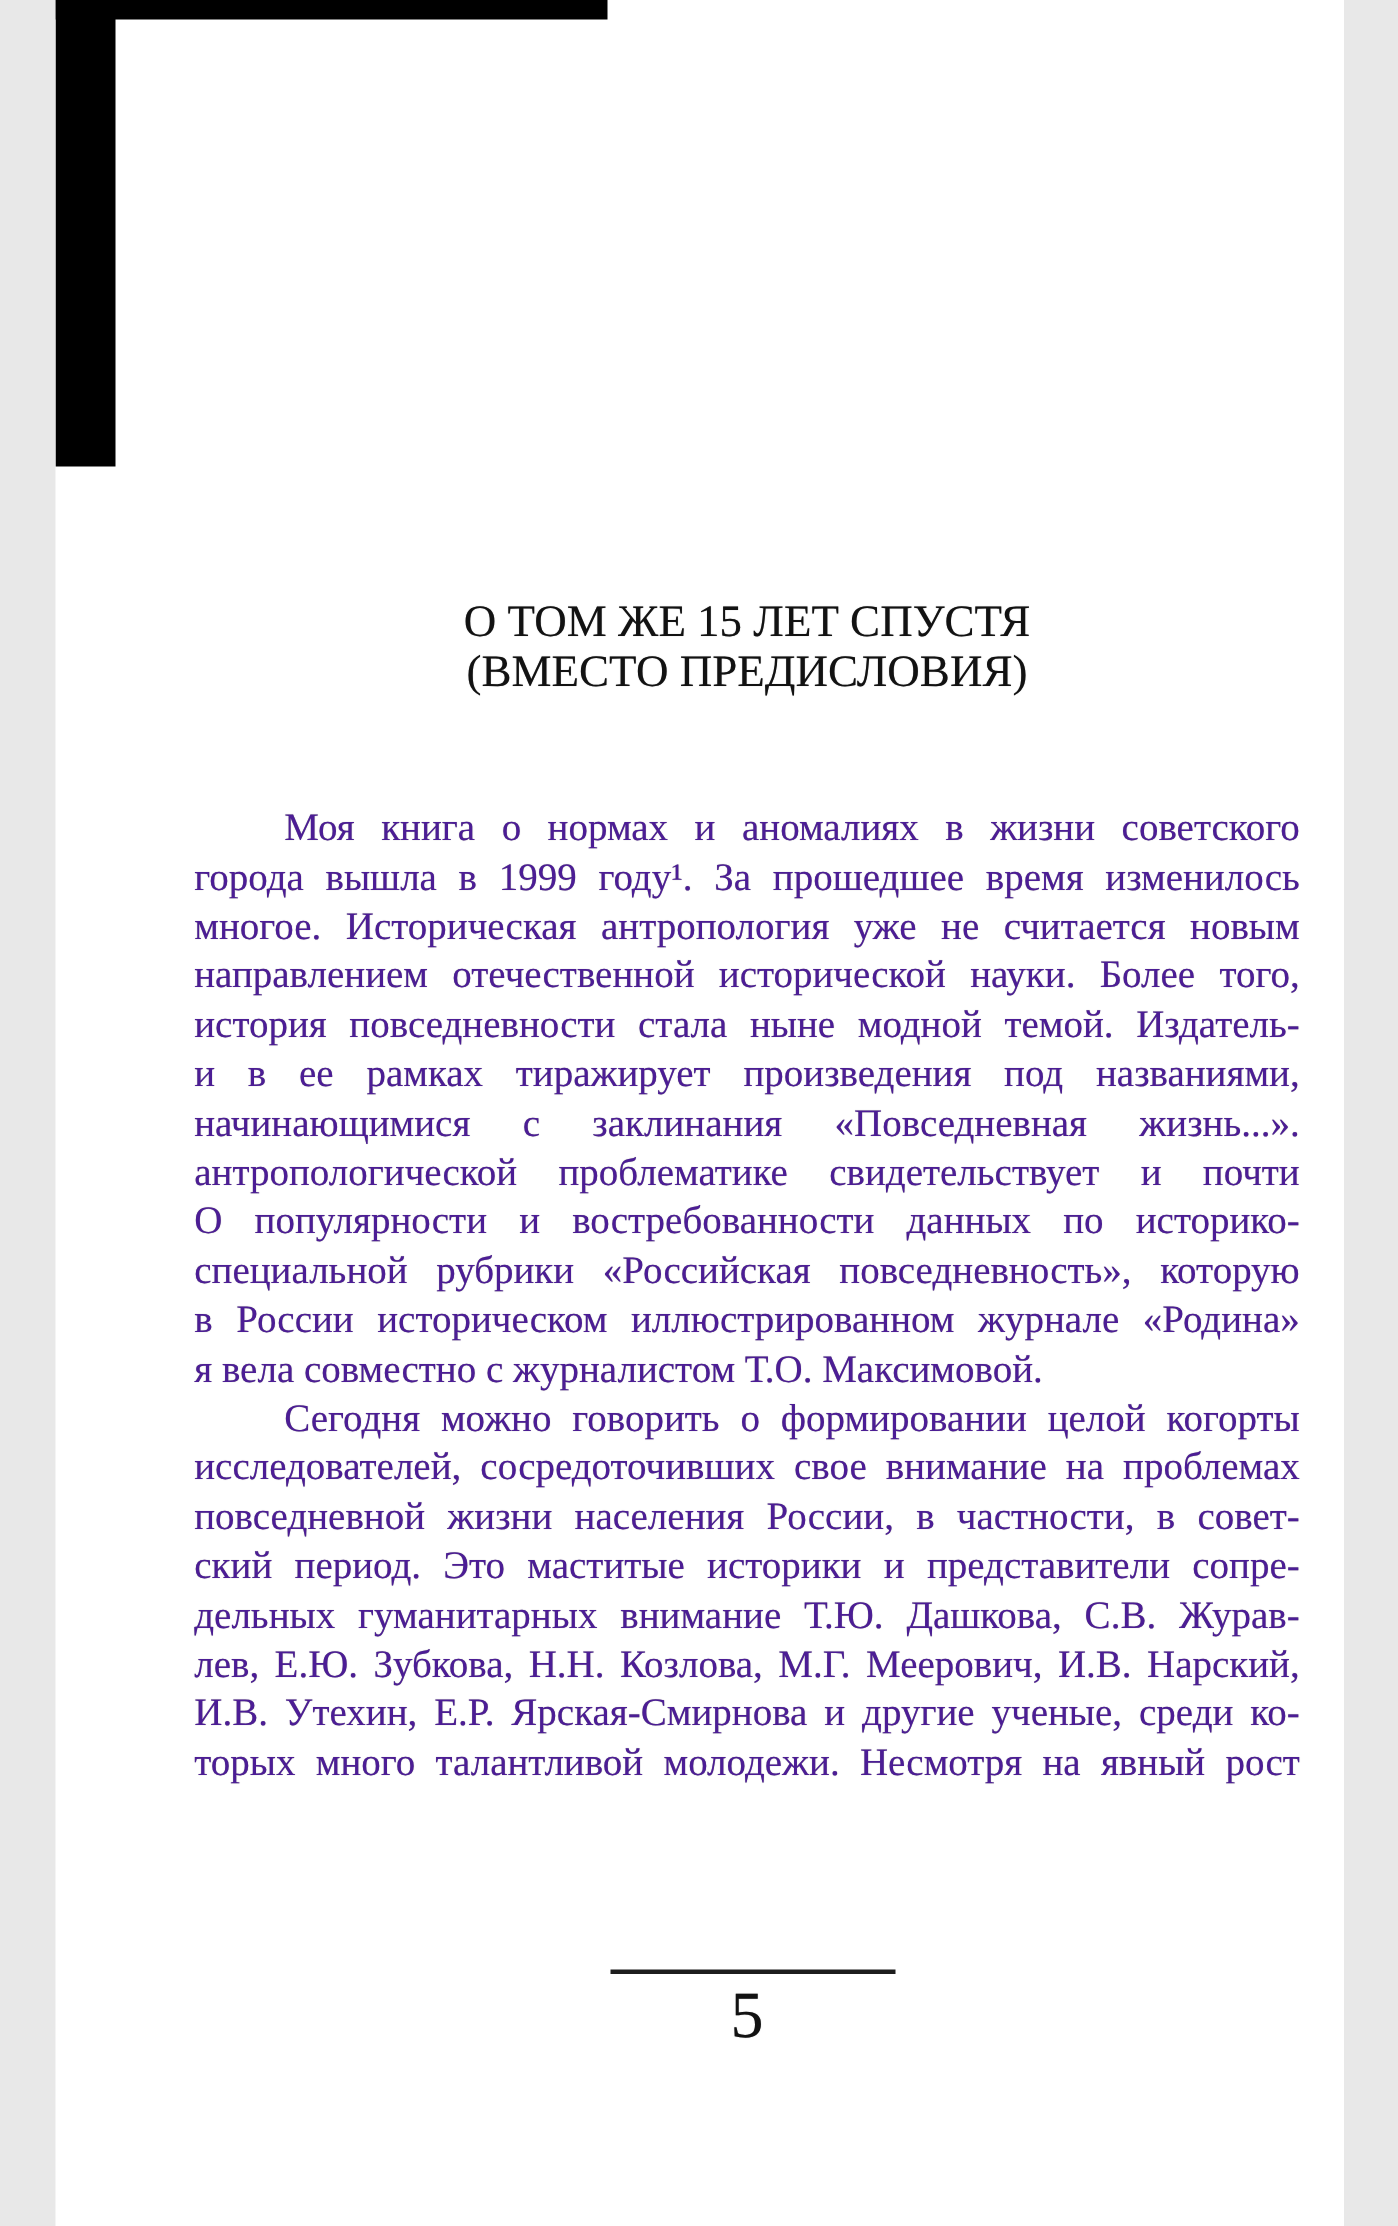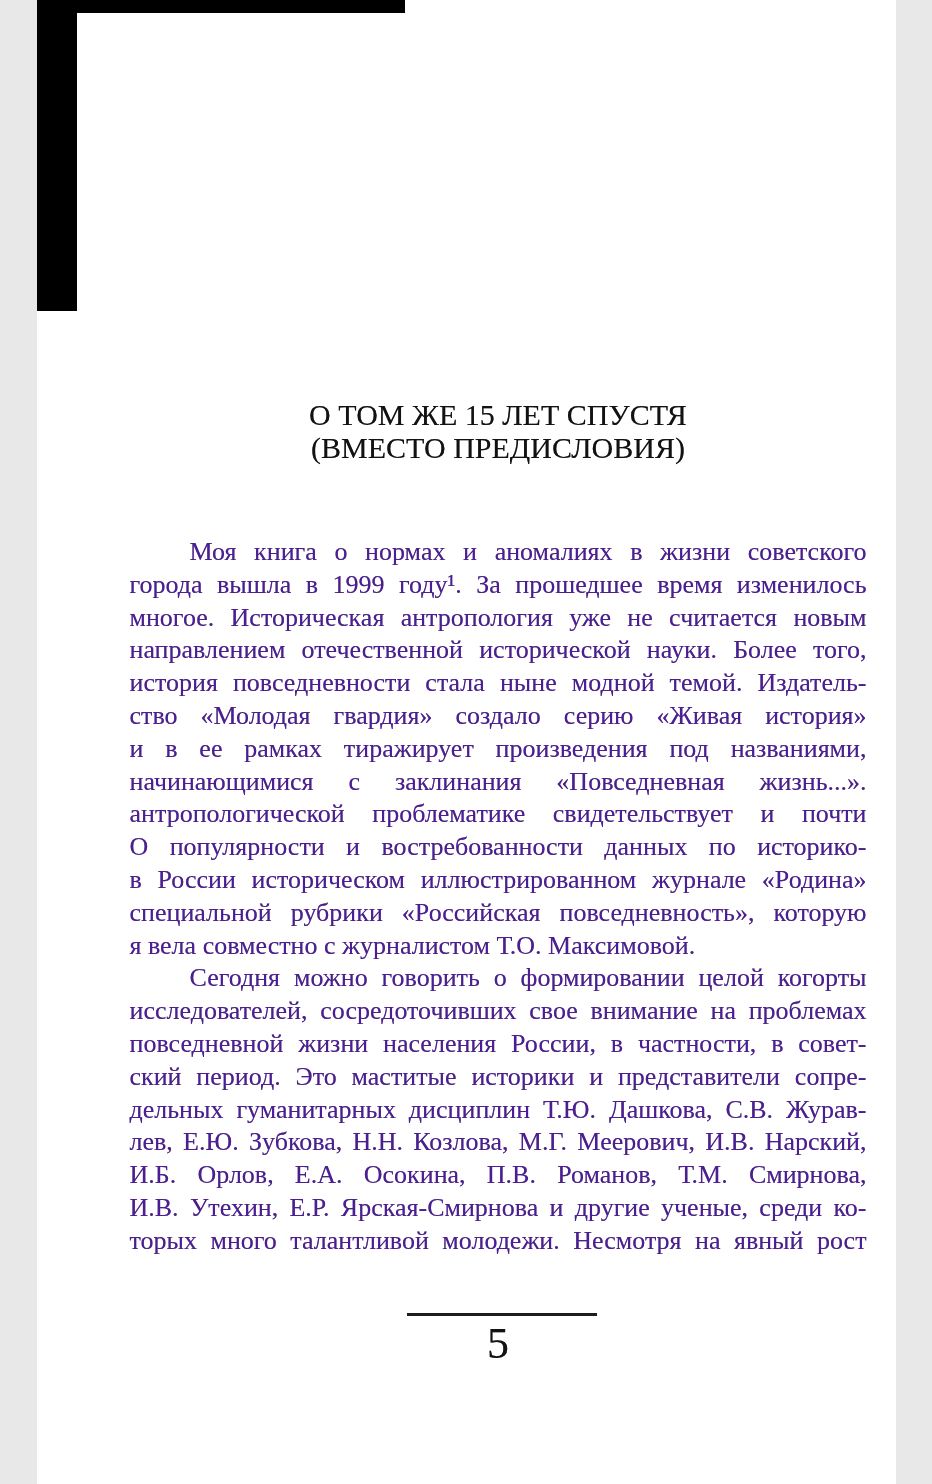--- a/index.html
+++ b/index.html
@@ -72,35 +72,33 @@
     <span class="tline">О ТОМ ЖЕ 15 ЛЕТ СПУСТЯ</span>
     <span class="tline">(ВМЕСТО ПРЕДИСЛОВИЯ)</span>
   </h1>
 
   <div class="body-text">
     <div class="ln indent">Моя книга о нормах и аномалиях в жизни советского</div>
     <div class="ln">города вышла в 1999 году¹. За прошедшее время изменилось</div>
     <div class="ln">многое. Историческая антропология уже не считается новым</div>
     <div class="ln">направлением отечественной исторической науки. Более того,</div>
     <div class="ln">история повседневности стала ныне модной темой. Издатель-</div>
-    <div class="ln">ство «Молодая гвардия» создало серию «Живая история»</div>
     <div class="ln">и в ее рамках тиражирует произведения под названиями,</div>
     <div class="ln">начинающимися с заклинания «Повседневная жизнь...».</div>
     <div class="ln">антропологической проблематике свидетельствует и почти</div>
     <div class="ln">О популярности и востребованности данных по историко-</div>
+    <div class="ln">специальной рубрики «Российская повседневность», которую</div>
     <div class="ln">в России историческом иллюстрированном журнале «Родина»</div>
-    <div class="ln">специальной рубрики «Российская повседневность», которую</div>
     <div class="ln plast">я вела совместно с журналистом Т.О. Максимовой.</div>
     <div class="ln indent">Сегодня можно говорить о формировании целой когорты</div>
     <div class="ln">исследователей, сосредоточивших свое внимание на проблемах</div>
     <div class="ln">повседневной жизни населения России, в частности, в совет-</div>
     <div class="ln">ский период. Это маститые историки и представители сопре-</div>
-    <div class="ln">дельных гуманитарных дисциплин Т.Ю. Дашкова, С.В. Журав-</div>
+    <div class="ln">дельных гуманитарных внимание Т.Ю. Дашкова, С.В. Журав-</div>
     <div class="ln">лев, Е.Ю. Зубкова, Н.Н. Козлова, М.Г. Меерович, И.В. Нарский,</div>
-    <div class="ln">И.Б. Орлов, Е.А. Осокина, П.В. Романов, Т.М. Смирнова,</div>
     <div class="ln">И.В. Утехин, Е.Р. Ярская-Смирнова и другие ученые, среди ко-</div>
     <div class="ln">торых много талантливой молодежи. Несмотря на явный рост</div>
   </div>
 
   <div class="footnote-rule"></div>
   <div class="page-number">5</div>
 
 </div>
 
 </body></html>

